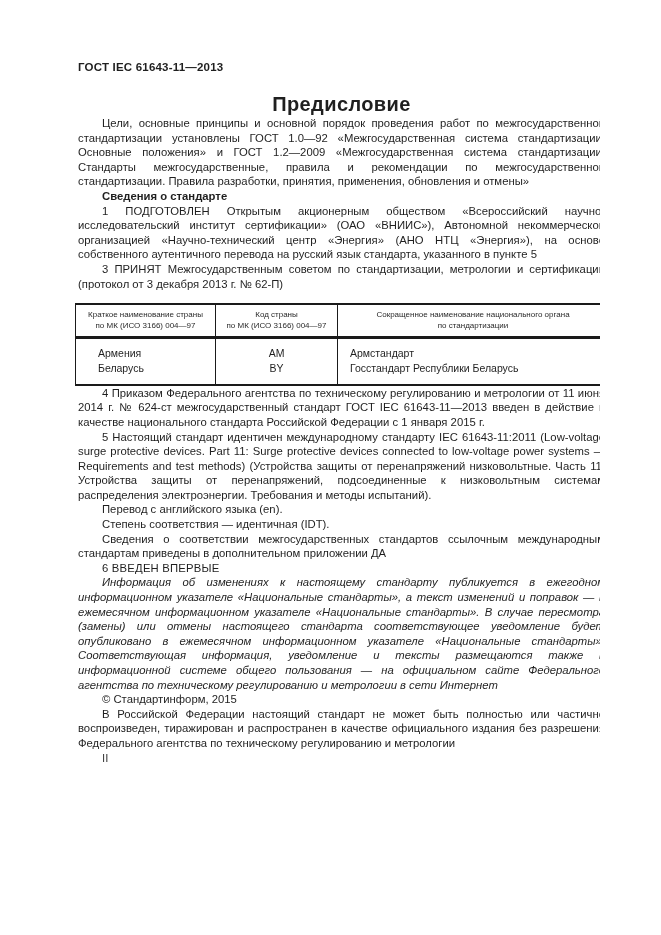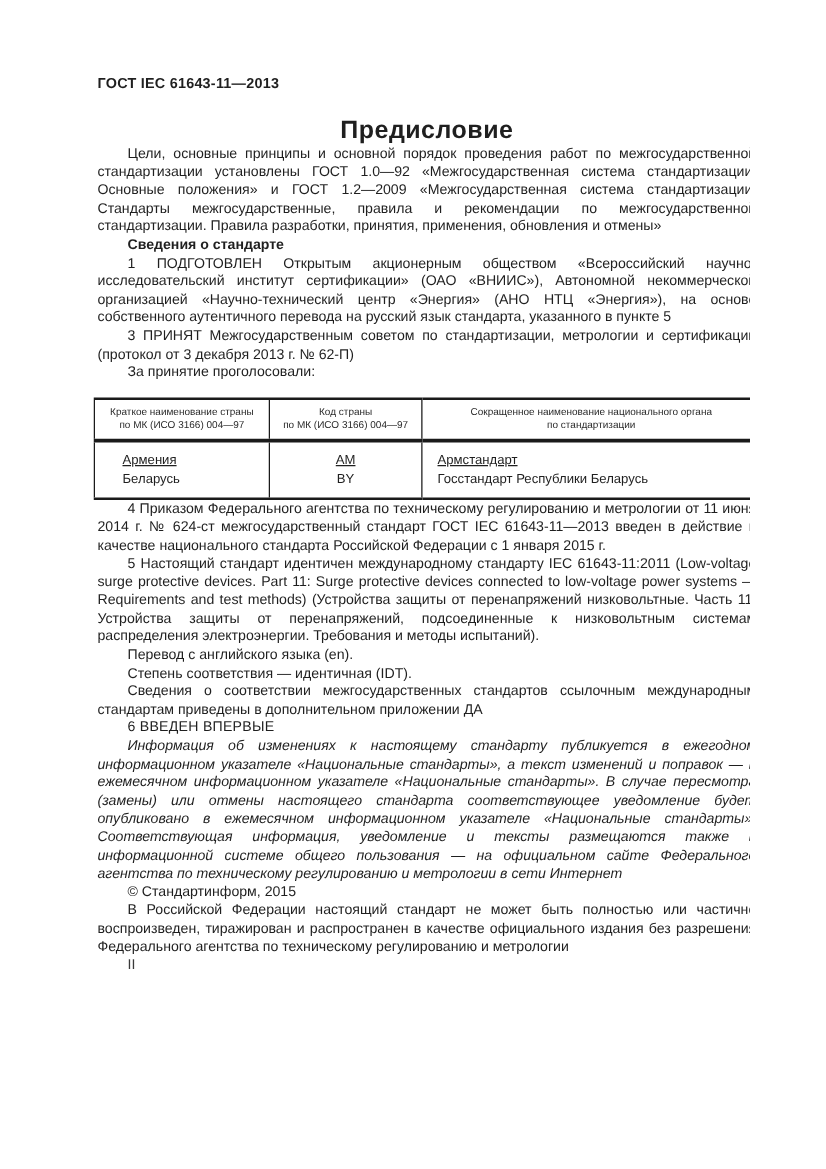--- a/index.html
+++ b/index.html
@@ -94,21 +94,21 @@
     white-space: pre-line;
     color: #2a2a2a;
   }
   .vote-table td {
     border-bottom: none;
     font-size: 10.5px;
     line-height: 14.8px;
     vertical-align: top;
     padding: 0 2px;
   }
-  .vote-table tbody tr:first-child td { padding-top: 7px; text-decoration: underline; }
+  .vote-table tbody tr:first-child td { padding-top: 7px; }
   .vote-table tbody tr:last-child td { padding-bottom: 8px; border-bottom: 2px solid #1a1a1a; }
   .vote-table td.c1 { padding-left: 22px; }
   .vote-table td.c2 { text-align: center; }
   .vote-table td.c3 { padding-left: 12px; }
 </style>
 </head>
 <body>
 
 <div class="page">
   <div class="content">
@@ -116,21 +116,20 @@
     <div class="doc-code">ГОСТ IEC 61643-11—2013</div>
 
     <div class="doc-title">Предисловие</div>
 
     <p class="para p-intro">Цели, основные принципы и основной порядок проведения работ по межгосударственной стандартизации установлены ГОСТ 1.0—92 «Межгосударственная система стандартизации. Основные положения» и ГОСТ 1.2—2009 «Межгосударственная система стандартизации. Стандарты межгосударственные, правила и рекомендации по межгосударственной стандартизации. Правила разработки, принятия, применения, обновления и отмены»</p>
 
     <p class="para p-heading single">Сведения о стандарте</p>
 
     <p class="para">1 ПОДГОТОВЛЕН Открытым акционерным обществом «Всероссийский научно-исследовательский институт сертификации» (ОАО «ВНИИС»), Автономной некоммерческой организацией «Научно-технический центр «Энергия» (АНО НТЦ «Энергия»), на основе собственного аутентичного перевода на русский язык стандарта, указанного в пункте 5</p>
     <p class="para p-item3">3 ПРИНЯТ Межгосударственным советом по стандартизации, метрологии и сертификации (протокол от 3 декабря 2013 г. № 62-П)</p>
-    <p class="para single">За принятие проголосовали:</p>
 
     <table class="vote-table">
       <colgroup>
           <col class="c1">
           <col class="c2">
           <col class="c3">
         </colgroup>
       <thead>
         <tr>
           <th>Краткое наименование страны

